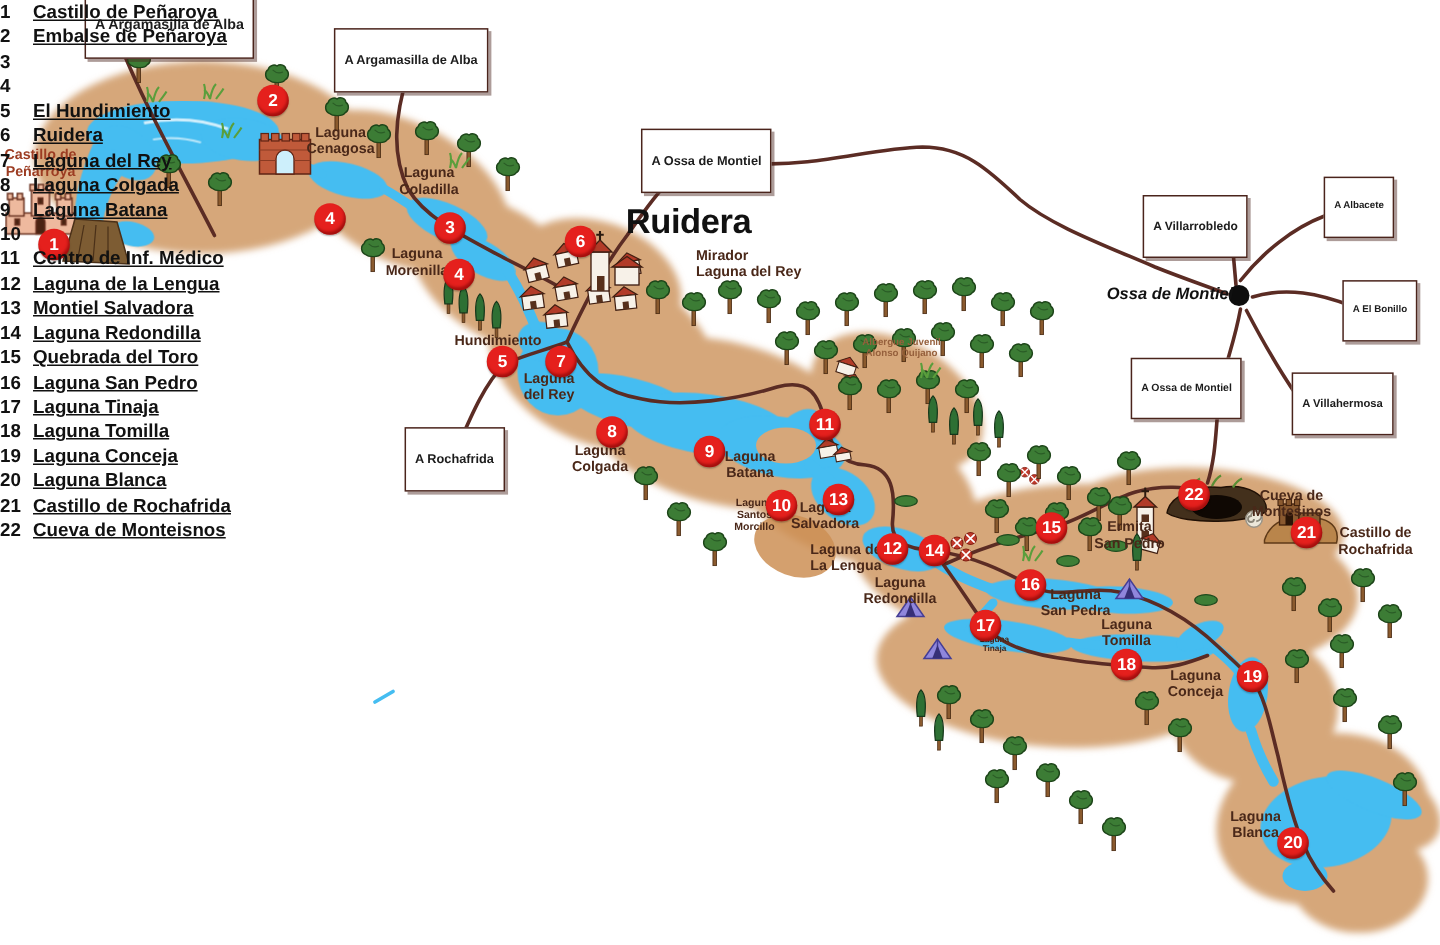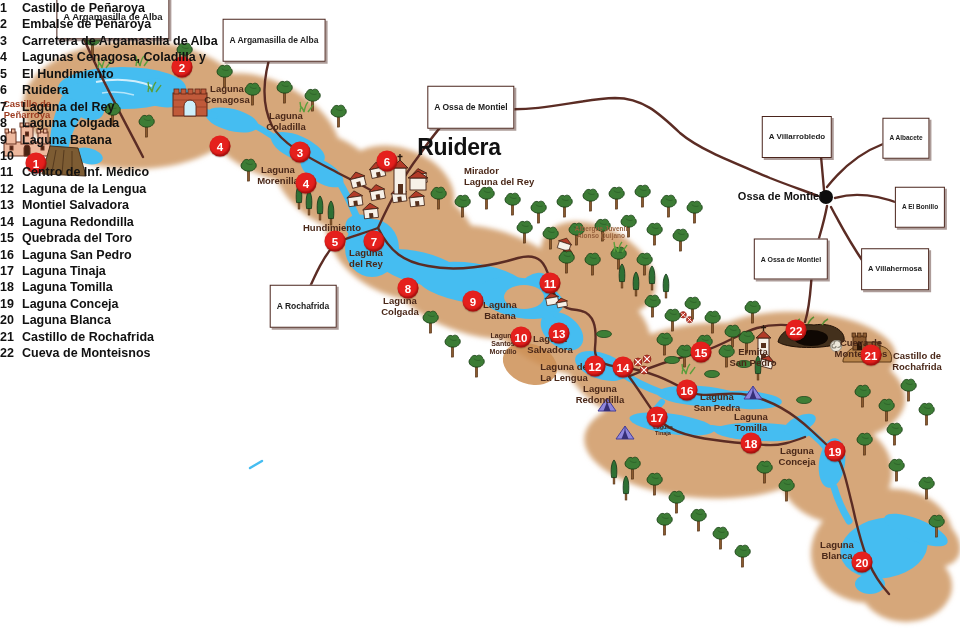--- a/index.html
+++ b/index.html
@@ -29,21 +29,21 @@
   
   .marker{position:absolute;width:21px;height:21px;border-radius:50%;
           background:var(--marker_red,#e5201d);color:#fff;font-weight:bold;font-size:11.5px;
           display:flex;align-items:center;justify-content:center;transform:translate(-50%,-50%);
           box-shadow:inset -1px -2px 2px rgba(110,0,0,.55),0 1px 1px rgba(0,0,0,.25);}
   
   .legend{left:28px;top:252px;width:300px;height:auto;}
   .lrow{display:flex;font-weight:bold;font-size:12.5px;color:var(--text_black,#111);
         line-height:16.45px;height:16.45px;}
   .lnum{width:22px;flex:none;}
-  .ltext{white-space:nowrap;}
+  .ltext{white-space:nowrap;text-decoration:underline;}
 </style>
 </head>
 <body>
 
 <div class="stage">
 
 <svg width="960" height="630" viewBox="0 0 960 630">
   <defs>
     <filter id="soft" x="-15%" y="-15%" width="130%" height="130%">
           <feGaussianBlur stdDeviation="2.5"></feGaussianBlur>
@@ -390,30 +390,30 @@
     <use href="#bush" x="704" y="370" width="16" height="8"></use>
         <use href="#bush" x="736" y="360" width="16" height="8"></use>
     <use href="#bush" x="796" y="396" width="16" height="8"></use>
   </g>
 </svg>
 
 <div id="overlay">
       <div class="sign" style="left: 113px; top: 17px; font-size: 9.5px;">A Argamasilla de Alba</div>
       <div class="sign" style="left: 274px; top: 40px; font-size: 8.5px;">A Argamasilla de Alba</div>
       <div class="sign" style="left: 471px; top: 107px; font-size: 8.5px;">A Ossa de Montiel</div>
-      <div class="sign" style="left: 797px; top: 137px; font-size: 8px;">A Villarrobledo</div>
+      <div class="sign" style="left: 797px; top: 151px; font-size: 8px;">A Villarrobledo</div>
       <div class="sign" style="left: 906px; top: 138px; font-size: 6.5px;">A Albacete</div>
       <div class="sign" style="left: 920px; top: 207px; font-size: 6.5px;">A El Bonillo</div>
       <div class="sign" style="left: 791px; top: 259px; font-size: 7px;">A Ossa de Montiel</div>
       <div class="sign" style="left: 895px; top: 269px; font-size: 7.5px;">A Villahermosa</div>
       <div class="sign" style="left: 303px; top: 306px; font-size: 8.5px;">A Rochafrida</div>
       <div class="lbl title" style="left: 459px; top: 135px;">
         <div>Ruidera</div>
       </div>
-      <div class="lbl town" style="left: 780px; top: 190px;">
+      <div class="lbl town" style="left: 780px; top: 190px; font-style: italic;">
         <div>Ossa de Montiel</div>
       </div>
       <div class="lbl red" style="left: 27px; top: 99px;">
         <div>Castillo de</div>
         <div>Peñarroya</div>
       </div>
       <div class="lbl " style="left: 227px; top: 84px;">
         <div>Laguna</div>
         <div>Cenagosa</div>
       </div>
@@ -462,21 +462,21 @@
         <div>Redondilla</div>
       </div>
       <div class="lbl tinybrown" style="left: 601px; top: 225px;">
         <div>Albergue Juvenil</div>
         <div>Alonso Quijano</div>
       </div>
       <div class="lbl " style="left: 753px; top: 347px;">
         <div>Ermita</div>
         <div>San Pedro</div>
       </div>
-      <div class="lbl " style="left: 861px; top: 326px; margin-top: 12px;">
+      <div class="lbl " style="left: 861px; top: 326px;">
         <div>Cueva de</div>
         <div>Montesinos</div>
       </div>
       <div class="lbl " style="left: 917px; top: 351px;">
         <div>Castillo de</div>
         <div>Rochafrida</div>
       </div>
       <div class="lbl " style="left: 717px; top: 392px;">
         <div>Laguna</div>
         <div>San Pedra</div>
@@ -525,25 +525,23 @@
       <div class="lrow">
         <span class="lnum">1</span>
         <span class="ltext">Castillo de Peñaroya</span>
       </div>
       <div class="lrow">
         <span class="lnum">2</span>
         <span class="ltext">Embalse de Peñaroya</span>
       </div>
       <div class="lrow">
         <span class="lnum">3</span>
-        <span class="ltext">Carretera de Argamasilla de Alba</span>
       </div>
       <div class="lrow">
         <span class="lnum">4</span>
-        <span class="ltext">Lagunas Cenagosa, Coladilla y</span>
       </div>
       <div class="lrow">
         <span class="lnum">5</span>
         <span class="ltext">El Hundimiento</span>
       </div>
       <div class="lrow">
         <span class="lnum">6</span>
         <span class="ltext">Ruidera</span>
       </div>
       <div class="lrow">

